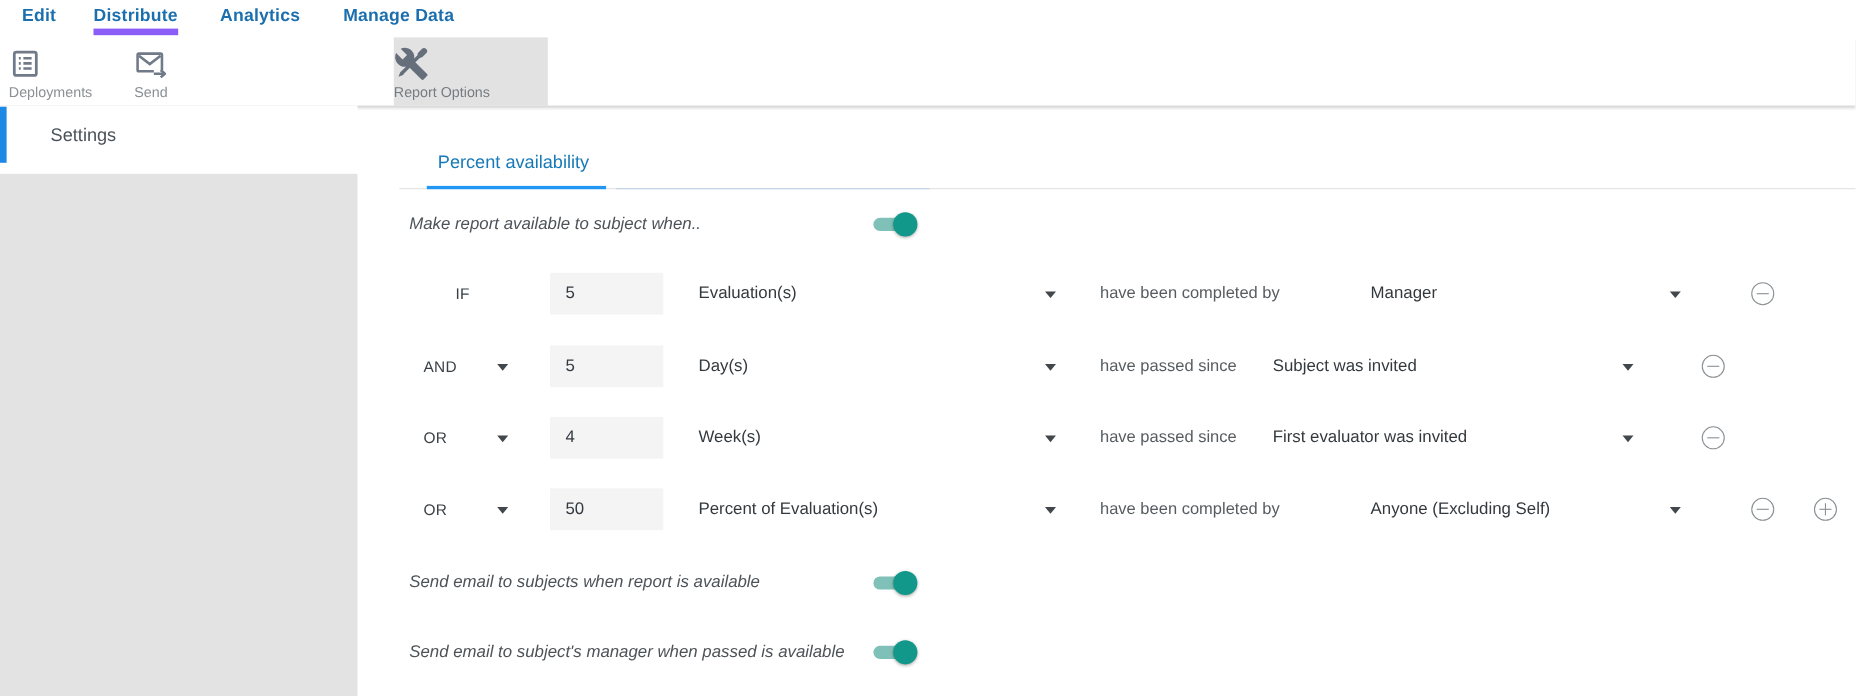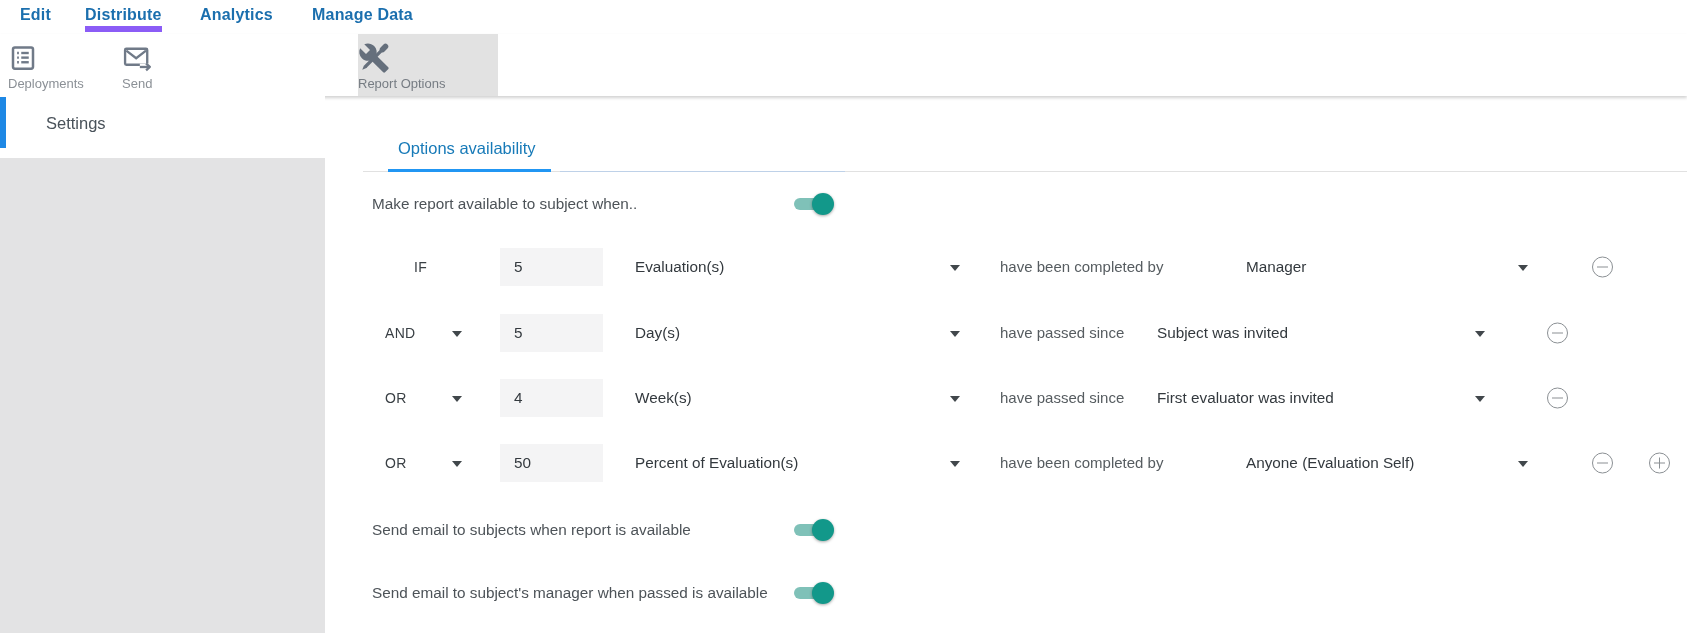--- a/index.html
+++ b/index.html
@@ -30,21 +30,21 @@
   .side-item .side-label { position:absolute; left:46px; top:0; line-height:54px; font-size:16.5px; color:#49525a; }
   .side-panel { position:absolute; left:0; top:158px; width:325px; height:475px; background:#e3e3e4; }
 
   
   .tab-label { position:absolute; left:398px; top:139px; font-size:16.5px; color:#177ab8; cursor:pointer; }
   .tab-underline { position:absolute; left:388px; top:169px; width:163px; height:3px; background:#2196f3; }
   .tab-divider { position:absolute; left:363px; right:0; top:171px; height:1px; background:#e1e1e1; }
   .tab-divider-accent { position:absolute; left:560px; top:171px; width:285px; height:1px; background:#bed1e8; }
 
   
-  .trow { position:absolute; left:0; width:100%; height:38px; }
+  .trow { position:absolute; left:0; width:100%; height:38px;font-style:italic; }
   .trow .tr-label { position:absolute; left:372px; top:0; line-height:38px; font-size:15.3px; color:#4d5358; }
   .switch { position:absolute; left:794px; top:50%; width:40px; height:24px; transform:translateY(-50%); cursor:pointer; }
   .switch .track { position:absolute; left:0; top:6px; width:38px; height:12px; border-radius:7px; background:#7fc1b8; }
   .switch .knob  { position:absolute; right:0; top:1px; width:22px; height:22px; border-radius:50%;
                    background:#12988a; box-shadow:0 1px 3px rgba(0,0,0,.35); }
 
   
   .crow { position:absolute; left:0; width:100%; height:38px; }
   .crow .connector { position:absolute; left:385px; top:0; line-height:38px; font-size:14px; color:#3a4045; letter-spacing:.3px; cursor:pointer; }
   .crow.row-if .connector { left:414px; cursor:default; }
@@ -133,21 +133,21 @@
       <span class="tlabel">Report Options</span>
     </div>
   </div>
 
   <div class="side-item">
     <span class="active-bar"></span>
     <span class="side-label">Settings</span>
   </div>
   <div class="side-panel"></div>
 
-  <div class="tab-label">Options availability</div>
+  <div class="tab-label">Percent availability</div>
   <div class="tab-divider"></div>
   <div class="tab-divider-accent"></div>
   <div class="tab-underline"></div>
 
   <div class="trow" style="top:185px">
     <span class="tr-label">Make report available to subject when..</span>
     <span class="switch">
       <span class="track"></span>
       <span class="knob"></span>
     </span>
@@ -194,21 +194,21 @@
       </span>
   </div>
 
   <div class="crow variant-a" style="top:444px">
     <span class="connector">OR</span>
     <span class="caret conn-caret"></span>
     <input class="amount" value="50" style="">
     <span class="unit">Percent of Evaluation(s)</span>
     <span class="caret unit-caret"></span>
     <span class="verb">have been completed by</span>
-    <span class="target">Anyone (Evaluation Self)</span>
+    <span class="target">Anyone (Excluding Self)</span>
     <span class="caret target-caret"></span>
     <span class="circle-btn minus">
         <span class="h"></span>
       </span>
     <span class="circle-btn plus">
         <span class="h"></span>
         <span class="v"></span>
       </span>
   </div>
 

